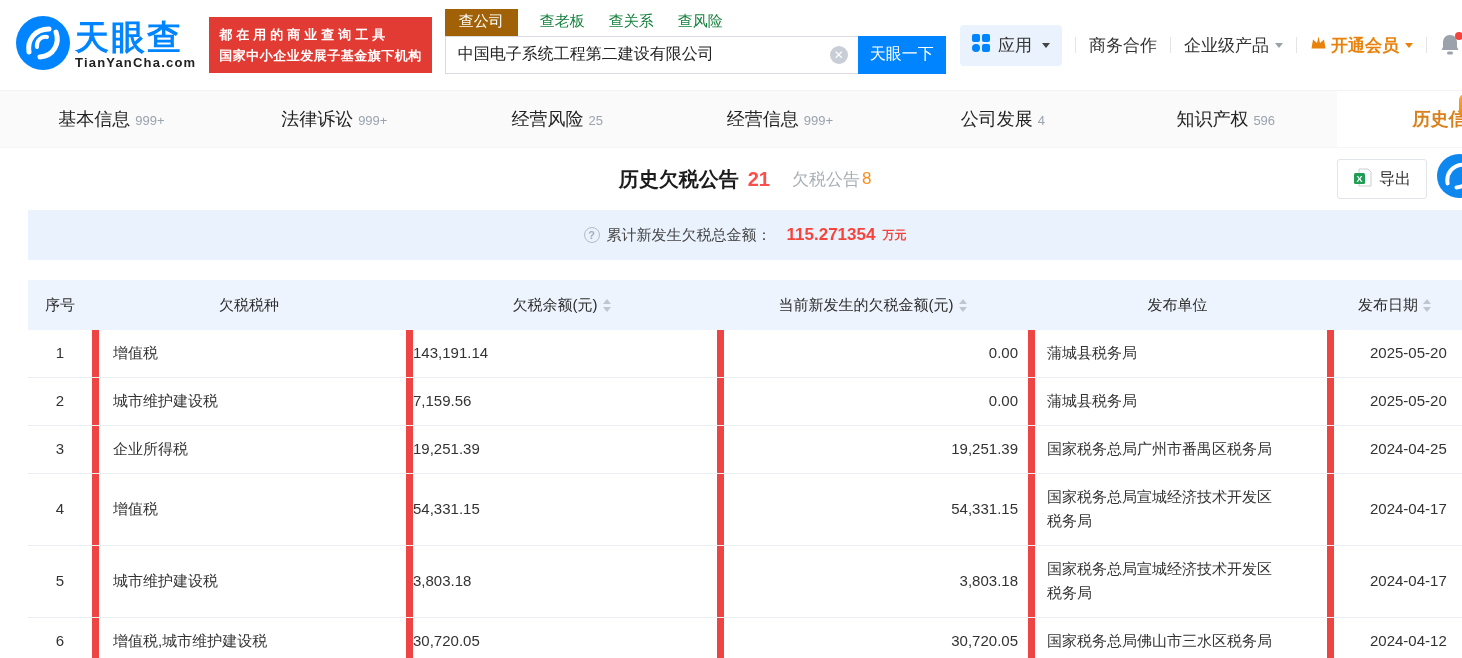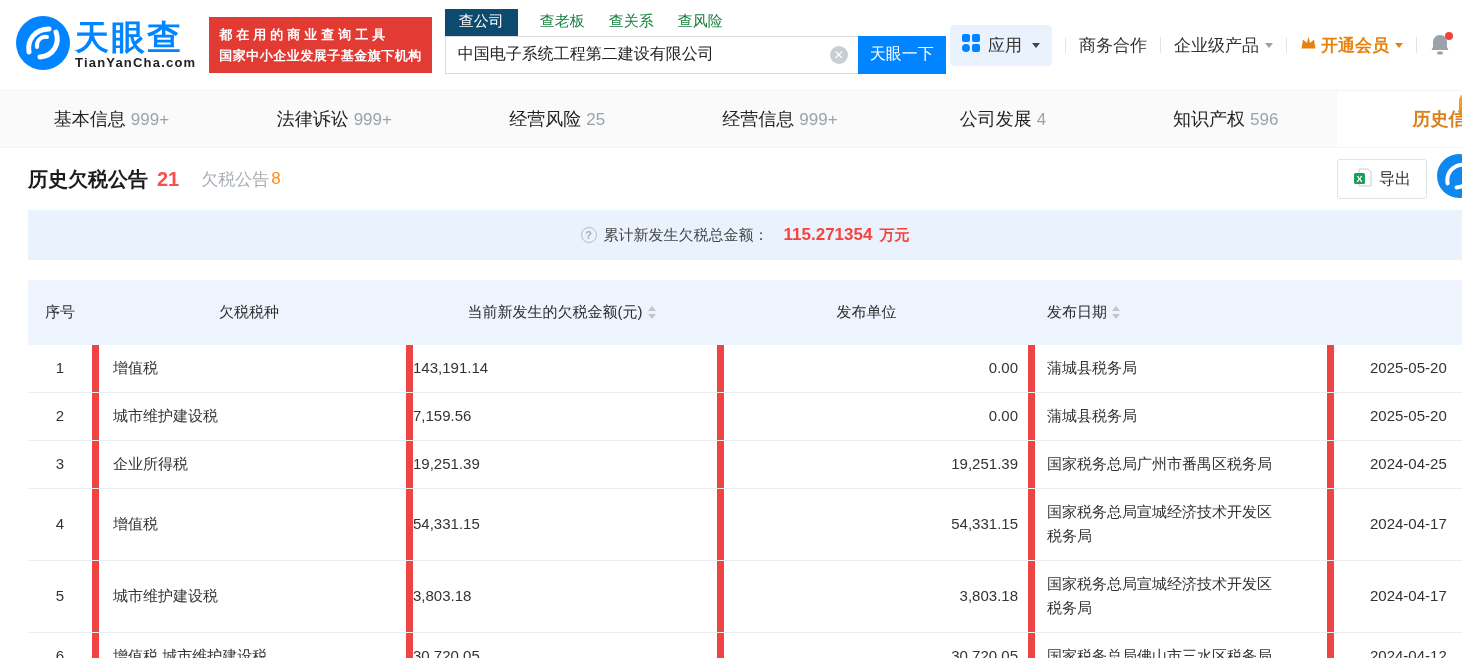--- a/index.html
+++ b/index.html
@@ -12,75 +12,75 @@
   .logo-text .cn { font-size:34px; font-weight:bold; color:#0084ff; line-height:1.02; letter-spacing:2px; }
   .logo-text .en { font-size:13px; font-weight:bold; color:#222; letter-spacing:1.2px; margin-top:1px; }
   .promo { background:#e23b33; color:#fff; margin-left:13px; padding:7px 10px; font-weight:bold;
     font-size:13px; line-height:21px; white-space:nowrap; }
   .promo .l1 { letter-spacing:4px; }
   .promo .l2 { letter-spacing:.5px; }
 
   .search { margin-left:13px; margin-top:-8px; }
   .search-tabs { display:flex; gap:20px; align-items:flex-end; }
   .stab { font-size:15px; color:#15803d; padding:3px 2px 5px; cursor:pointer; }
-  .stab.active { background:#0c4a6e; color:#fff; padding:3px 14px 5px; }
+  .stab.active { background:#a16207; color:#fff; padding:3px 14px 5px; }
   .search-row { display:flex; }
   .search-input-wrap { position:relative; width:413px; }
   .search-input-wrap input { width:100%; height:38px; border:1px solid #d8dce1; border-right:none;
     padding:0 38px 0 12px; font-size:16px; color:#222; outline:none;
     font-family:"Liberation Sans","DejaVu Sans",sans-serif; }
   .clear-icon { position:absolute; right:10px; top:10px; width:18px; height:18px; background:#c9ced6;
     border-radius:50%; color:#fff; font-size:12px; line-height:18px; text-align:center; cursor:pointer; }
   .search-btn { width:88px; height:38px; background:#0084ff; color:#fff; border:none; font-size:16px;
     cursor:pointer; font-family:"Liberation Sans","DejaVu Sans",sans-serif; }
 
-  .menu { margin-left:auto; display:flex; align-items:center; gap:13px; font-size:17px; color:#333; padding-right:12px; }
+  .menu { margin-left:auto; display:flex; align-items:center; gap:13px; font-size:17px; color:#333; padding-right:2px; }
   .apps-chip { background:#eaf2fd; border-radius:4px; padding:9px 12px; display:flex; align-items:center; gap:8px; cursor:pointer; }
   .caret { width:0; height:0; border-left:4px solid transparent; border-right:4px solid transparent;
     border-top:5px solid #444; display:inline-block; margin-left:2px; }
   .caret.gray { border-top-color:#9aa1a9; }
   .caret.orange { border-top-color:#e8820c; }
   .sep { width:1px; height:16px; background:#e4e4e4; }
   .menu-item { cursor:pointer; display:flex; align-items:center; gap:4px; white-space:nowrap; }
   .vip { color:#e8820c; font-weight:bold;text-align:right; }
   .bell { position:relative; cursor:pointer; display:flex; }
   .bell-dot { position:absolute; top:-2px; right:-3px; width:8px; height:8px; background:#f3433a; border-radius:50%; }
 
   
   .nav { height:58px; background:#fafafa; border-top:1px solid #f3f3f3; border-bottom:1px solid #f5f5f5;
     display:flex; width:1560px; }
   .nav-tab { width:223px; display:flex; align-items:center; justify-content:center; gap:5px;
     font-size:18px; color:#232323; cursor:pointer; position:relative; }
-  .nav-count { font-size:17px; color:#9aa3ad; position:relative; top:1px; }
+  .nav-count { font-size:13px; color:#9aa3ad; position:relative; top:1px; }
   .nav-tab.active { background:#fff; color:#d8801b; font-weight:bold; }
   .nav-badge { position:absolute; top:3px; left:122px; width:30px; height:22px;
     background:linear-gradient(180deg,#f6a93c,#ec8a12); border-radius:6px 6px 6px 2px; }
 
   
-  .section-row { height:62px; display:flex; align-items:center; padding-left:28px; position:relative; background:#fff; }
+  .section-row { height:62px; display:flex; align-items:center; padding-left:28px; position:relative; background:#fff;justify-content:center; }
   .sec-title { font-size:20px; font-weight:bold; color:#1b1b1b; }
   .sec-count { color:#fa4f4b; font-weight:bold; font-size:20px; margin-left:9px; }
   .sec-sub { margin-left:22px; font-size:17px; color:#a8aeb5; cursor:pointer; }
   .sec-sub-count { color:#ff8b17; font-size:17px; margin-left:2px; }
   .export-btn { position:absolute; right:35px; top:11px; width:90px; height:40px; background:#fff;
     border:1px solid #e1e4e8; border-radius:3px; display:flex; align-items:center; justify-content:center;
     gap:7px; font-size:16px; color:#333; cursor:pointer; font-family:"Liberation Sans","DejaVu Sans",sans-serif; }
   .float-logo { position:absolute; right:-19px; top:6px; width:44px; height:44px; cursor:pointer; }
 
   
   .summary { margin-left:28px; width:1434px; height:50px; background:#e9f2fd; display:flex;
     align-items:center; justify-content:center; gap:7px; font-size:15px; color:#454545; }
   .q-icon { width:16px; height:16px; border:1px solid #b6bcc4; border-radius:50%; color:#a6adb5;
     font-size:11px; line-height:14px; text-align:center; font-weight:bold; }
   .sum-num { color:#f5443c; font-weight:bold; font-size:17px; margin-left:8px; }
-  .sum-unit { color:#f5443c; font-weight:bold; font-size:15px; }
+  .sum-unit { color:#f5443c; font-weight:bold; font-size:12px; }
 
   
   .table { margin:20px 0 0 28px; width:1434px; font-size:15px; }
-  .thead { display:flex; background:#edf4fd; height:65px;text-align:center; }
+  .thead { display:flex; background:#edf4fd; height:50px;text-align:center; }
   .th { display:flex; align-items:center; justify-content:center; gap:5px; color:#2c2c2c; }
   .sort { display:inline-flex; flex-direction:column; gap:3px; cursor:pointer; }
   .tri-up { width:0; height:0; border-left:4px solid transparent; border-right:4px solid transparent;
     border-bottom:5px solid #bfc6cd; display:block; }
   .tri-down { width:0; height:0; border-left:4px solid transparent; border-right:4px solid transparent;
     border-top:5px solid #bfc6cd; display:block; }
   .tr { display:flex; border-bottom:1px solid #ebeff4; }
   .td { display:flex; align-items:center; padding-top:11px; padding-bottom:12px; min-height:47px;
     line-height:24px; border-left:7px solid #ef4444; color:#333; }
   .td.c1 { border-left:none; }
@@ -240,20 +240,27 @@
 </div>
 
 <div class="table">
   <div class="thead" id="thead">
       <div class="th c1">
         <span class="th-label">序号</span>
       </div>
       <div class="th c2">
         <span class="th-label">欠税税种</span>
       </div>
+      <div class="th c3">
+        <span class="th-label">欠税余额(元)</span>
+        <span class="sort">
+          <i class="tri-up"></i>
+          <i class="tri-down"></i>
+        </span>
+      </div>
       <div class="th c4">
         <span class="th-label">当前新发生的欠税金额(元)</span>
         <span class="sort">
           <i class="tri-up"></i>
           <i class="tri-down"></i>
         </span>
       </div>
       <div class="th c5">
         <span class="th-label">发布单位</span>
       </div>

